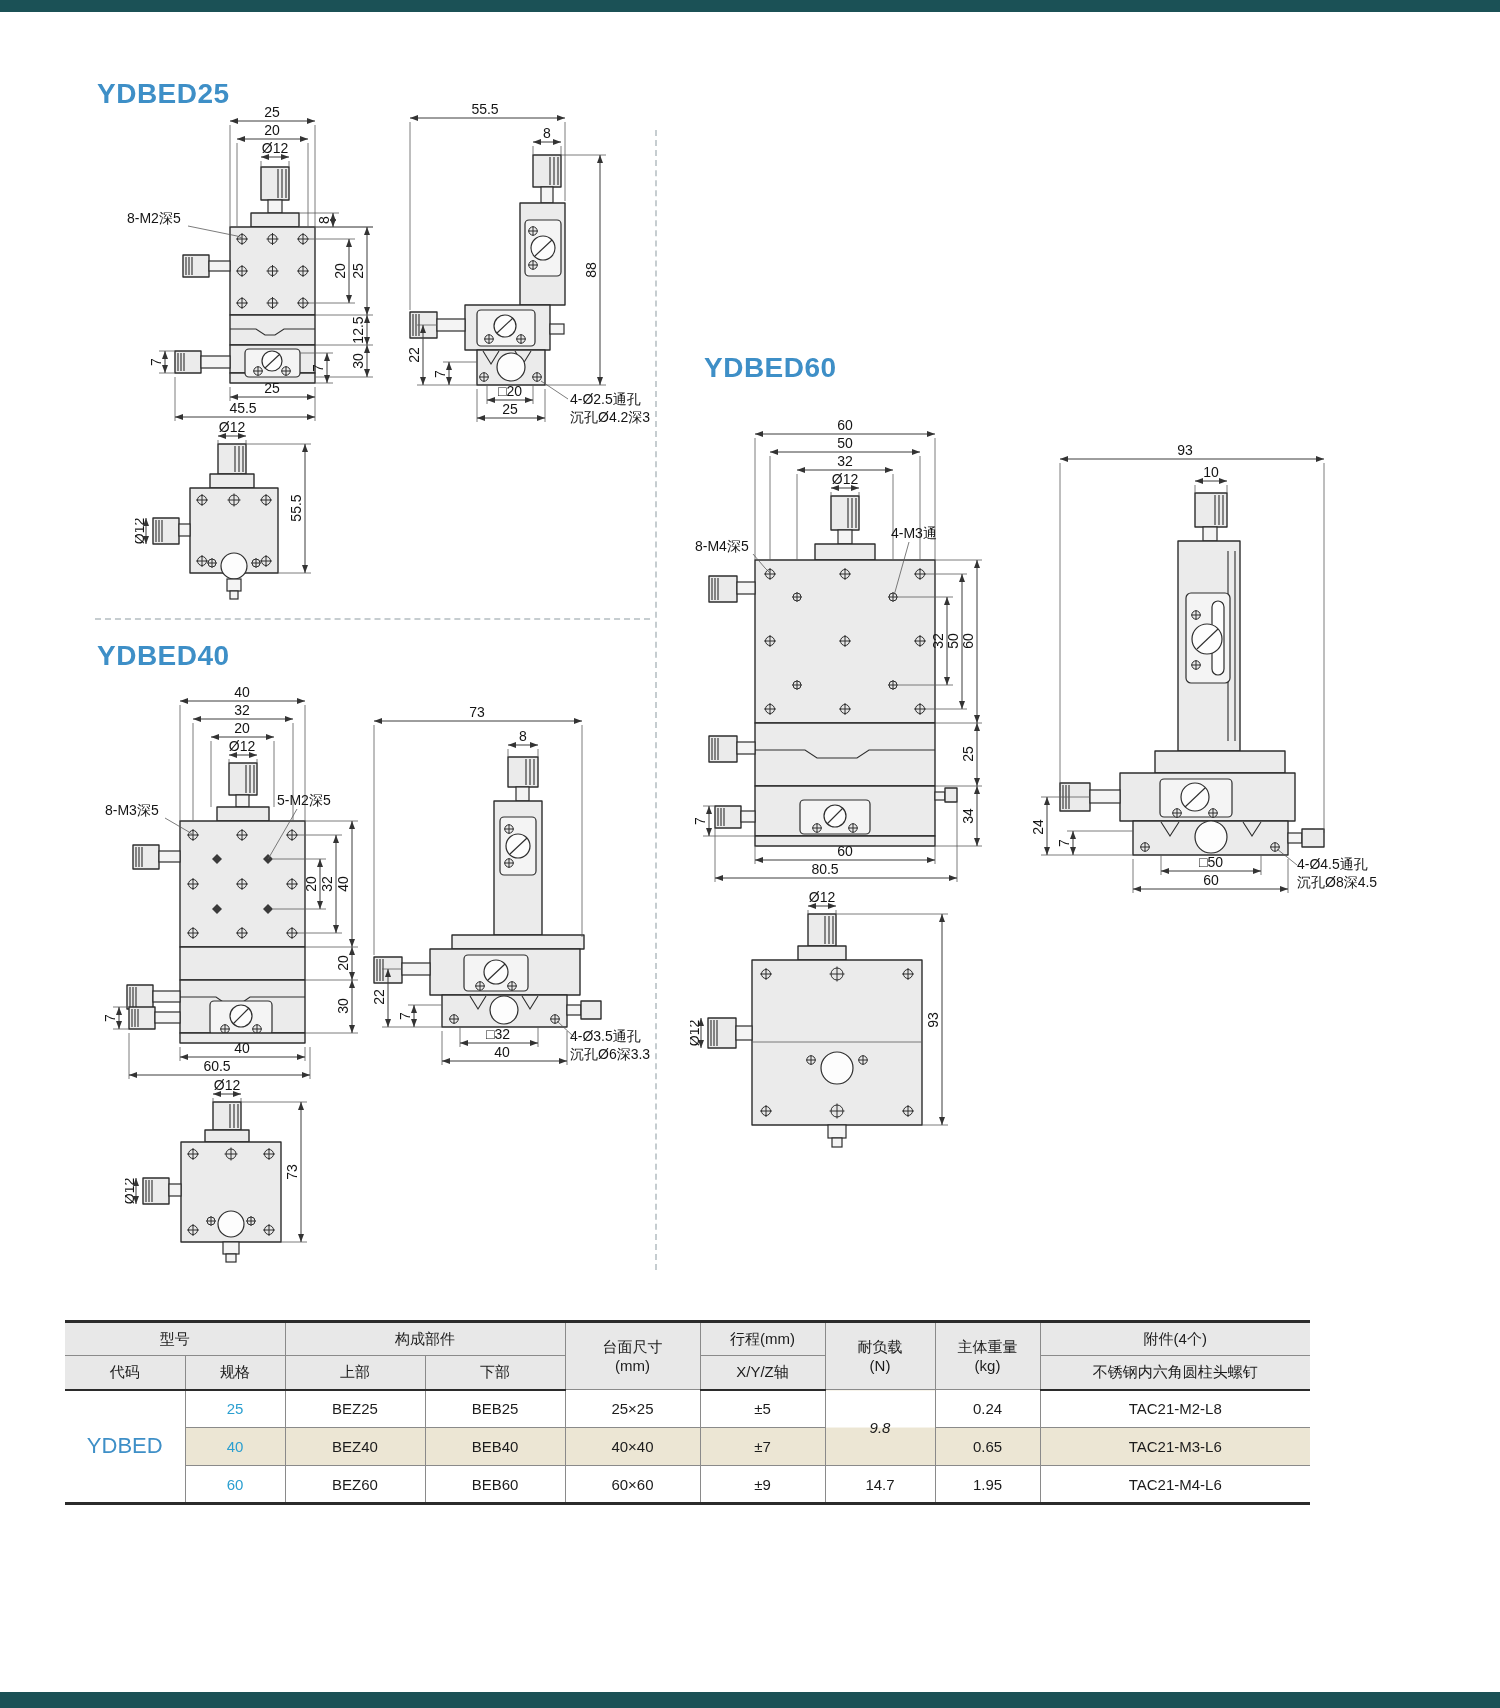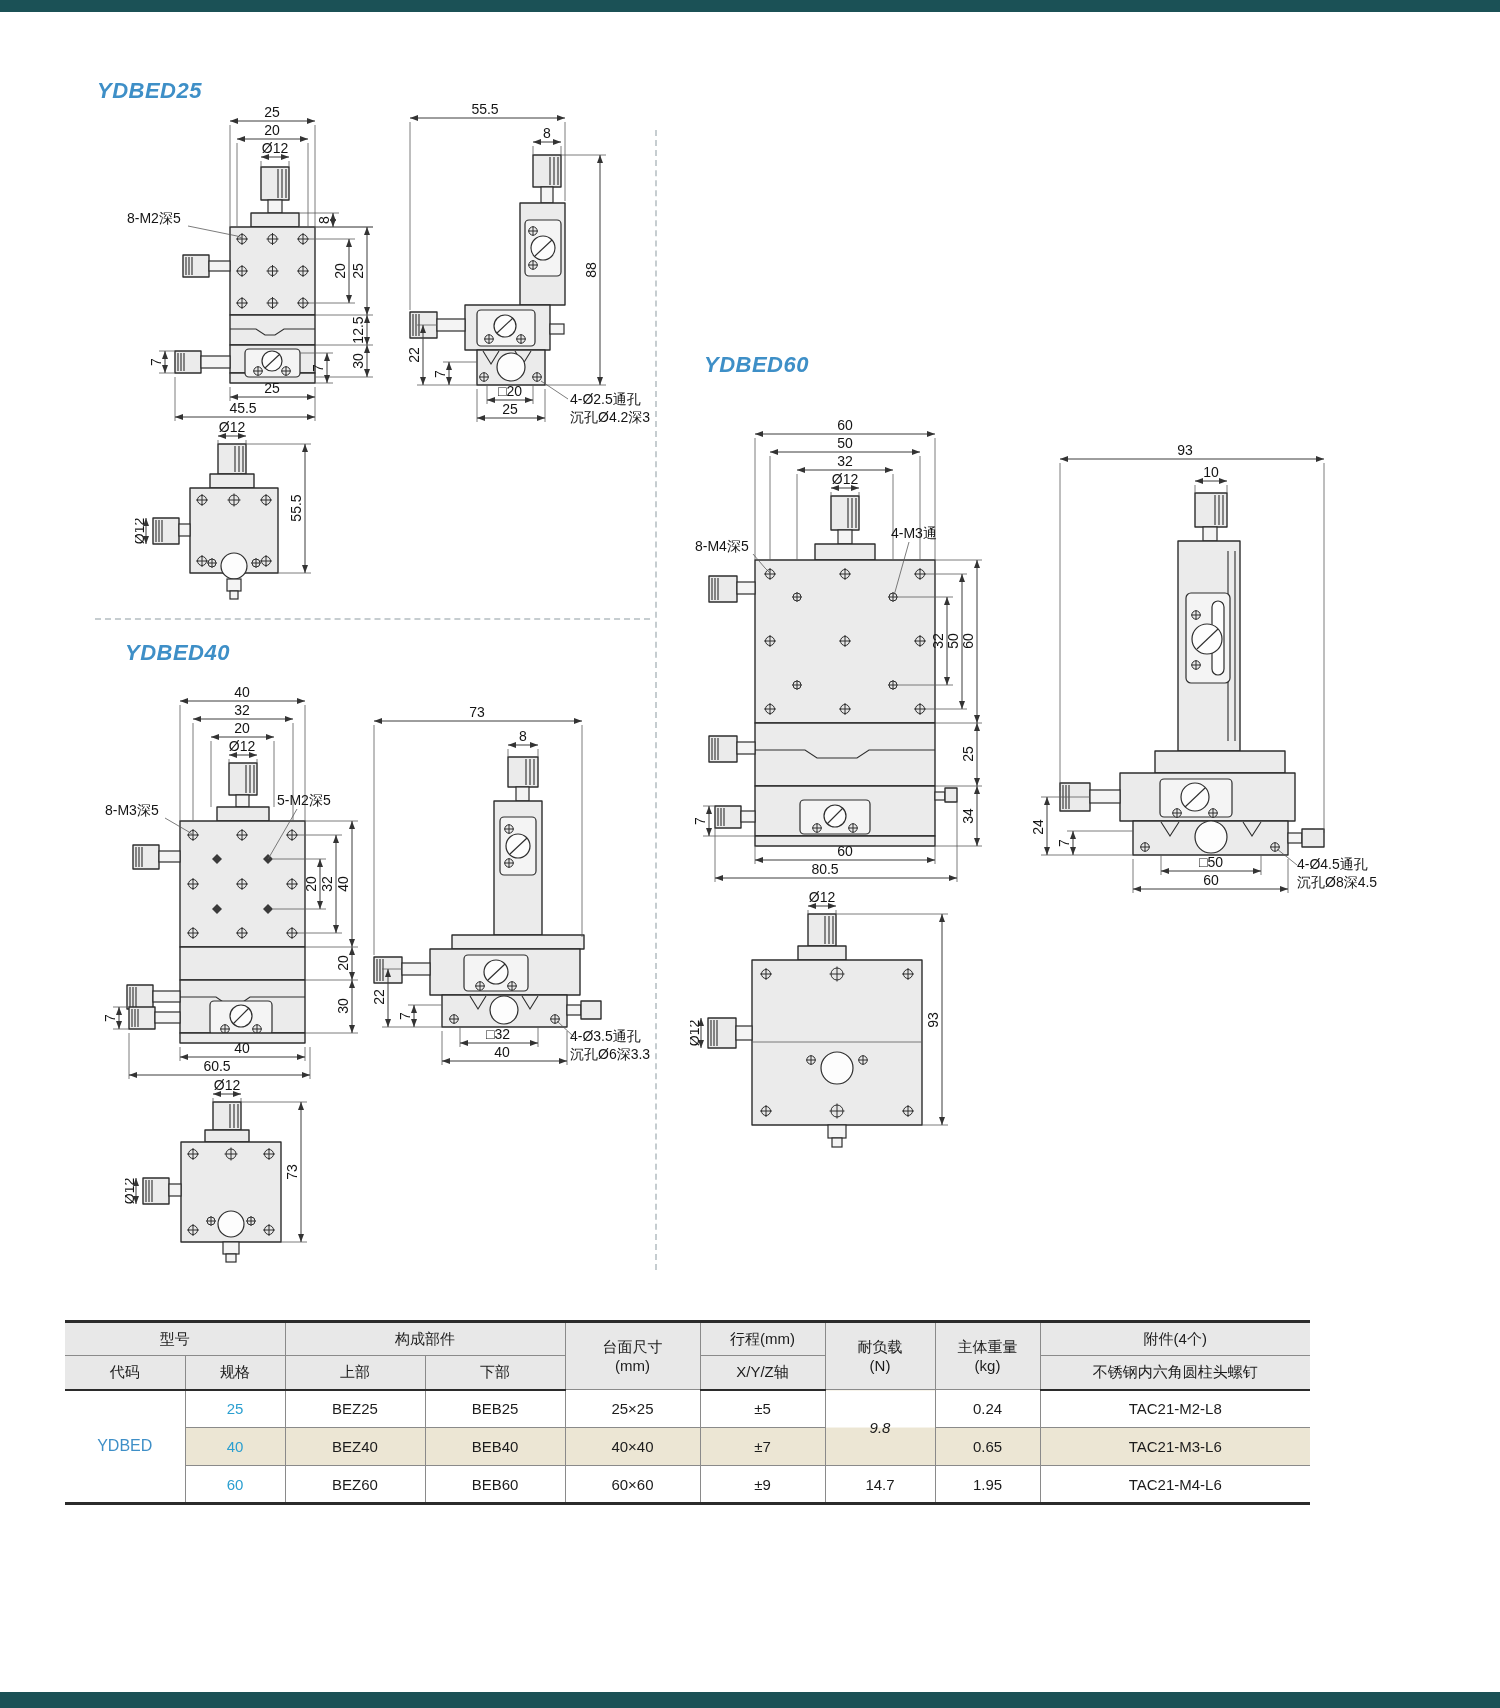--- a/index.html
+++ b/index.html
@@ -1,19 +1,19 @@
 <!DOCTYPE html>
 <html><head>
 <meta charset="utf-8">
 <style>
   html,body{margin:0;padding:0;background:#fff;}
   .sheet{position:relative;width:1500px;height:1708px;background:#ffffff;
          font-family:"Liberation Sans",sans-serif;overflow:hidden;}
   .bar{position:absolute;left:0;width:1500px;}
-  .sec-title{position:absolute;font-size:22px;font-weight:700;color:#3E8FC7;letter-spacing:.5px;font-style:italic;}
+  .sec-title{position:absolute;font-size:28px;font-weight:700;color:#3E8FC7;letter-spacing:.5px;}
   .dash-h{position:absolute;border-top:2px dashed #c6cdd0;}
   .dash-v{position:absolute;border-left:2px dashed #c6cdd0;}
   svg.view{position:absolute;}
   svg text{font-family:"Liberation Sans",sans-serif;font-size:14px;fill:#141414;}
   .dt{text-anchor:middle;}
   .st{text-anchor:start;}
   .p{fill:#ebebeb;stroke:#2e2e2e;stroke-width:1.4;stroke-linejoin:round;}
   .q{fill:#f4f4f4;stroke:#2e2e2e;stroke-width:1.2;}
   .w{fill:#fdfdfd;stroke:#2e2e2e;stroke-width:1.2;}
   .ln{fill:none;stroke:#2e2e2e;stroke-width:1.1;}
@@ -29,33 +29,33 @@
   .spec-table th,.spec-table td{border:1px solid #8a8a8a;text-align:center;vertical-align:middle;
               padding:2px 20px;font-weight:normal;}
   .spec-table th:first-child,.spec-table td:first-child{border-left:none;}
   .spec-table th:last-child,.spec-table td:last-child{border-right:none;}
   .spec-table thead th{background:#e8e8e8;}
   .spec-table thead tr:last-child th{border-bottom:2.5px solid #2b2b2b;}
   .spec-table tbody tr{height:38px;}
   .spec-table thead tr{height:34px;}
   tr.hl td{background:#ece6d4;}
   .blue{color:#2B9FD0;font-weight:bold;}
-  .code-cell{color:#3E8FC7;font-size:16px;background:#fff;}
+  .code-cell{color:#3E8FC7;font-size:22px;background:#fff;}
   .load-merged{background:linear-gradient(to bottom,#ffffff 0 50%,#ece6d4 50% 100%);font-style:italic;}
 </style>
 </head>
 <body>
 
 <div class="sheet">
 
   <div class="bar" style="top:0;height:12px;background:#1B5156;"></div>
   <div class="bar" style="top:1692px;height:16px;background:#1B5156;"></div>
 
   <div class="sec-title" style="left:97px;top:78px;">YDBED25</div>
-  <div class="sec-title" style="left:97px;top:640px;margin-left:28px;">YDBED40</div>
+  <div class="sec-title" style="left:97px;top:640px;">YDBED40</div>
   <div class="sec-title" style="left:688px;top:352px;margin-left:16px;">YDBED60</div>
 
   <div class="dash-h" style="left:95px;top:618px;width:555px;"></div>
   <div class="dash-v" style="left:655px;top:130px;height:1140px;"></div>
 
   <svg class="view" style="left:125px;top:105px;" width="250" height="320" viewBox="0 0 250 320">
     <defs>
         <marker id="m1" viewBox="0 0 8 6" markerWidth="8" markerHeight="6" refX="8" refY="3" orient="auto-start-reverse">
           <path d="M0 0L8 3L0 6Z" fill="#333"></path>
         </marker>

